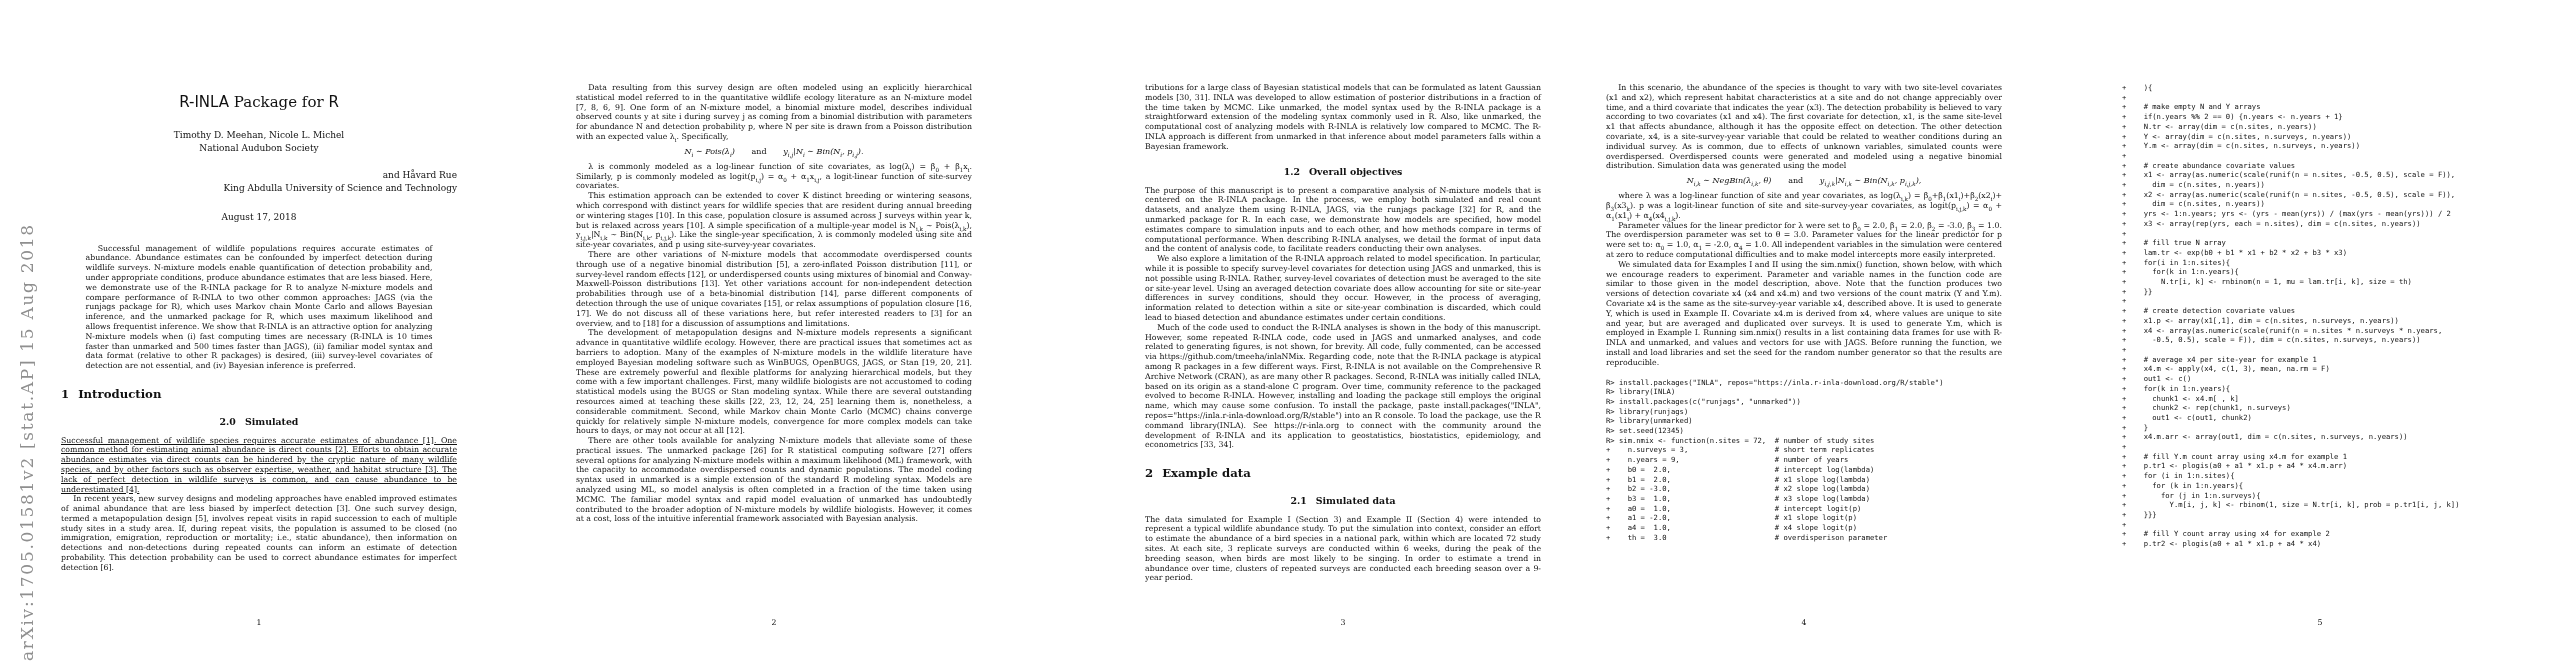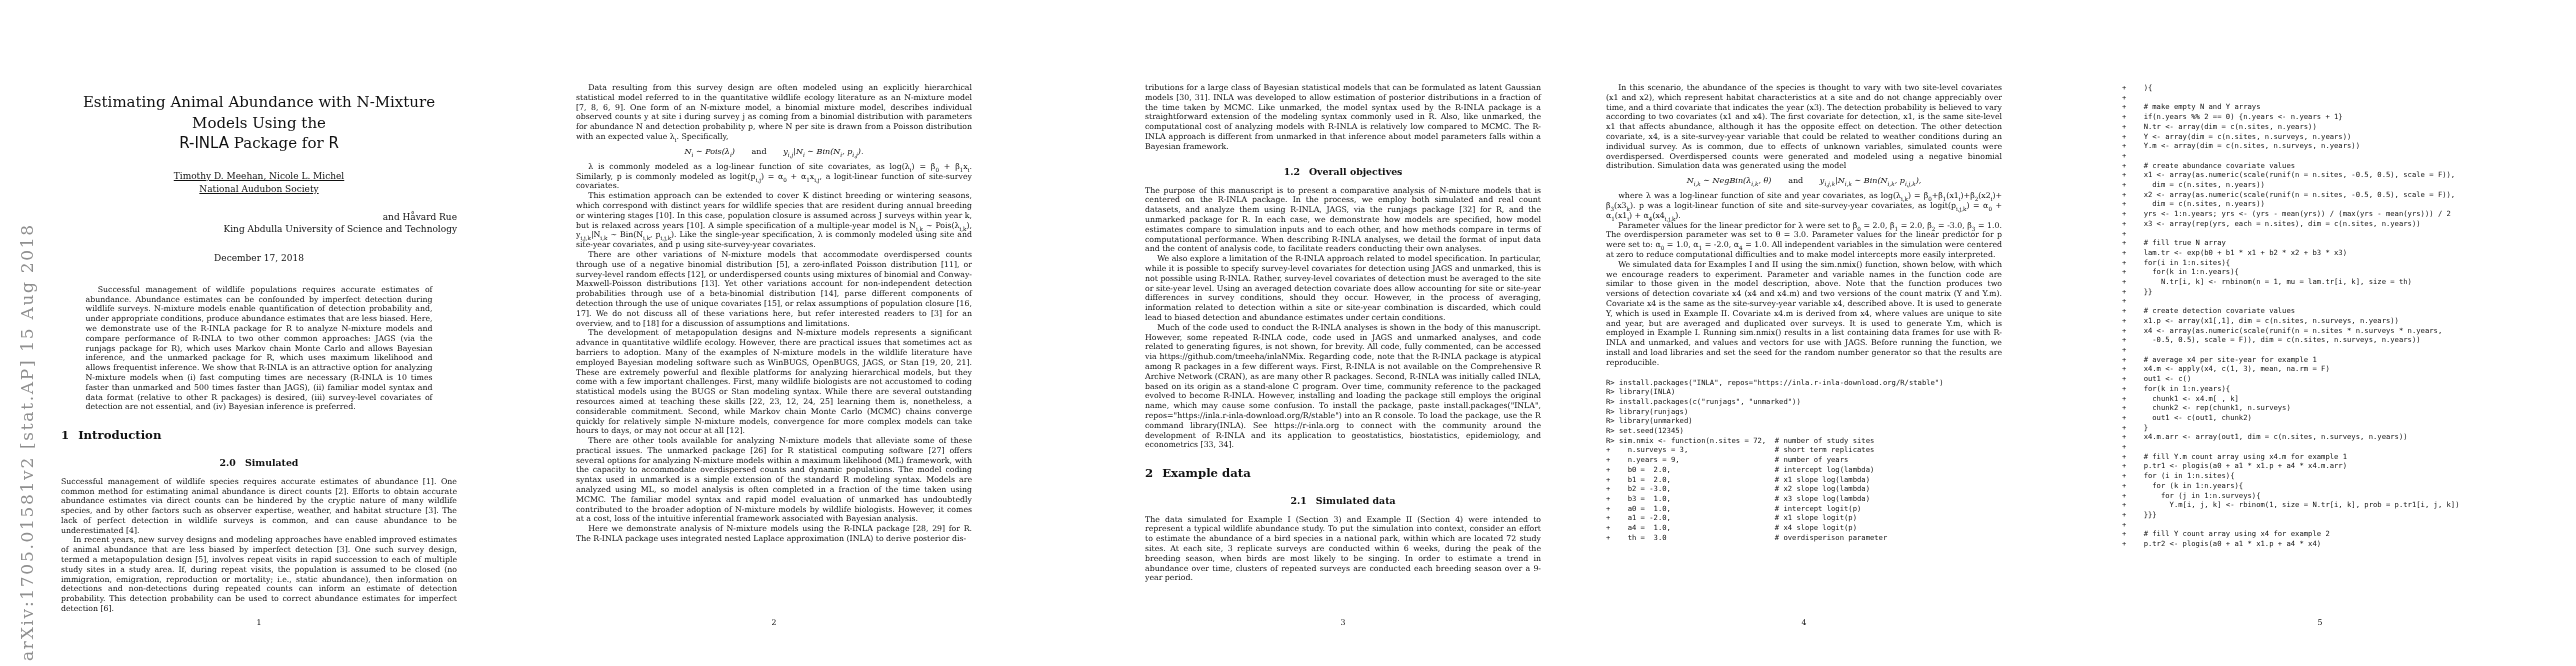--- a/index.html
+++ b/index.html
@@ -13,30 +13,30 @@
   .content{position:absolute;left:61px;top:0;width:396px;}
   .pad-body{padding-top:83px;}
   .pad-title{padding-top:92px;}
 
   p{margin:0;text-align:justify;font-size:7.8px;line-height:9.8px;}
   p.indent{text-indent:12.2px;}
   sub{font-size:0.72em;line-height:0;}
 
   .title{ text-align:center;font-size:15px;line-height:20.6px;}
   .sans{font-family:"DejaVu Sans", sans-serif;}
-  .authors{margin-top:16.7px;text-align:center;font-size:9px;line-height:12.8px;text-decoration:underline;}
+  .authors{margin-top:16.7px;text-align:center;font-size:9px;line-height:12.8px;}
   .authors2{margin-top:14.5px;text-align:right;font-size:9px;line-height:12.8px;}
   .date{margin-top:16.7px;text-align:center;font-size:9px;}
   .abstract{margin:22px 24.5px 0 24.5px;}
   .abstract p{text-indent:12.2px;}
 
   .sec-heading{margin:16px 0 0 0;font-size:11.7px;font-weight:bold;line-height:14.5px;}
   .sub-heading{margin:14.5px 0 7.8px 0;font-size:9.4px;font-weight:bold;line-height:11.7px;text-align:center;}
   .sec-heading .num,.sub-heading .num{margin-right:9px;}
-  .after-h{margin-top:5px;}
+  .after-h{margin-top:5px;text-decoration:underline;}
 
   .equation{margin:5px 0;text-align:center;font-style:italic;font-size:8px;line-height:10px;}
   .eq-and{font-style:normal;margin:0 16.7px;}
 
   pre.code{
     margin:10px 0 0 0;font-family:"DejaVu Sans Mono", monospace;
     font-size:7.2px;line-height:9.7px;color:#111;
   }
   #page-5 pre.code{margin-top:0;}
 
@@ -51,53 +51,51 @@
     font-family:"DejaVu Serif", serif;
   }
 </style>
 </head>
 <body>
 
 <section class="page" id="page-1">
   <div class="watermark">arXiv:1705.01581v2  [stat.AP]  15 Aug 2018</div>
   <div class="content pad-title">
     <div class="title">
-      <div>Estimating Animal Abundance with N-Mixture Models Using the</div>
       <div><span class="sans">R-INLA</span><span>&nbsp;Package for&nbsp;</span><span class="sans">R</span></div>
     </div>
     <div class="authors">
       <div>Timothy D. Meehan, Nicole L. Michel</div>
       <div>National Audubon Society</div>
     </div>
     <div class="authors2">
       <div>and Håvard Rue</div>
       <div>King Abdulla University of Science and Technology</div>
     </div>
-    <div class="date">December 17, 2018</div>
+    <div class="date">August 17, 2018</div>
     <div class="abstract">
       <p>Successful management of wildlife populations requires accurate estimates of abundance. Abundance estimates can be confounded by imperfect detection during wildlife surveys. N-mixture models enable quantification of detection probability and, under appropriate conditions, produce abundance estimates that are less biased. Here, we demonstrate use of the R-INLA package for R to analyze N-mixture models and compare performance of R-INLA to two other common approaches: JAGS (via the runjags package for R), which uses Markov chain Monte Carlo and allows Bayesian inference, and the unmarked package for R, which uses maximum likelihood and allows frequentist inference. We show that R-INLA is an attractive option for analyzing N-mixture models when (i) fast computing times are necessary (R-INLA is 10 times faster than unmarked and 500 times faster than JAGS), (ii) familiar model syntax and data format (relative to other R packages) is desired, (iii) survey-level covariates of detection are not essential, and (iv) Bayesian inference is preferred.</p>
     </div>
     <div class="sec-heading"><span class="num">1</span><span>Introduction</span></div>
     <div class="sub-heading"><span class="num">2.0</span><span>Simulated</span></div>
     <p class="after-h">Successful management of wildlife species requires accurate estimates of abundance [1]. One common method for estimating animal abundance is direct counts [2]. Efforts to obtain accurate abundance estimates via direct counts can be hindered by the cryptic nature of many wildlife species, and by other factors such as observer expertise, weather, and habitat structure [3]. The lack of perfect detection in wildlife surveys is common, and can cause abundance to be underestimated [4].</p>
     <p class="indent">In recent years, new survey designs and modeling approaches have enabled improved estimates of animal abundance that are less biased by imperfect detection [3]. One such survey design, termed a metapopulation design [5], involves repeat visits in rapid succession to each of multiple study sites in a study area. If, during repeat visits, the population is assumed to be closed (no immigration, emigration, reproduction or mortality; i.e., static abundance), then information on detections and non-detections during repeated counts can inform an estimate of detection probability. This detection probability can be used to correct abundance estimates for imperfect detection [6].</p>
   </div>
   <div class="page-number">1</div>
 </section>
 
 <section class="page" id="page-2">
   <div class="content pad-body">
     <p class="indent">Data resulting from this survey design are often modeled using an explicitly hierarchical statistical model referred to in the quantitative wildlife ecology literature as an N-mixture model [7, 8, 6, 9]. One form of an N-mixture model, a binomial mixture model, describes individual observed counts y at site i during survey j as coming from a binomial distribution with parameters for abundance N and detection probability p, where N per site is drawn from a Poisson distribution with an expected value λ<sub>i</sub>. Specifically,</p>
     <div class="equation"><span>N<sub>i</sub> ∼ Pois(λ<sub>i</sub>)</span><span class="eq-and">and</span><span>y<sub>i,j</sub>|N<sub>i</sub> ∼ Bin(N<sub>i</sub>, p<sub>i,j</sub>).</span></div>
     <p class="indent">λ is commonly modeled as a log-linear function of site covariates, as log(λ<sub>i</sub>) = β<sub>0</sub> + β<sub>1</sub>x<sub>i</sub>. Similarly, p is commonly modeled as logit(p<sub>i,j</sub>) = α<sub>0</sub> + α<sub>1</sub>x<sub>i,j</sub>, a logit-linear function of site-survey covariates.</p>
     <p class="indent">This estimation approach can be extended to cover K distinct breeding or wintering seasons, which correspond with distinct years for wildlife species that are resident during annual breeding or wintering stages [10]. In this case, population closure is assumed across J surveys within year k, but is relaxed across years [10]. A simple specification of a multiple-year model is N<sub>i,k</sub> ∼ Pois(λ<sub>i,k</sub>), y<sub>i,j,k</sub>|N<sub>i,k</sub> ∼ Bin(N<sub>i,k</sub>, p<sub>i,j,k</sub>). Like the single-year specification, λ is commonly modeled using site and site-year covariates, and p using site-survey-year covariates.</p>
     <p class="indent">There are other variations of N-mixture models that accommodate overdispersed counts through use of a negative binomial distribution [5], a zero-inflated Poisson distribution [11], or survey-level random effects [12], or underdispersed counts using mixtures of binomial and Conway-Maxwell-Poisson distributions [13]. Yet other variations account for non-independent detection probabilities through use of a beta-binomial distribution [14], parse different components of detection through the use of unique covariates [15], or relax assumptions of population closure [16, 17]. We do not discuss all of these variations here, but refer interested readers to [3] for an overview, and to [18] for a discussion of assumptions and limitations.</p>
     <p class="indent">The development of metapopulation designs and N-mixture models represents a significant advance in quantitative wildlife ecology. However, there are practical issues that sometimes act as barriers to adoption. Many of the examples of N-mixture models in the wildlife literature have employed Bayesian modeling software such as WinBUGS, OpenBUGS, JAGS, or Stan [19, 20, 21]. These are extremely powerful and flexible platforms for analyzing hierarchical models, but they come with a few important challenges. First, many wildlife biologists are not accustomed to coding statistical models using the BUGS or Stan modeling syntax. While there are several outstanding resources aimed at teaching these skills [22, 23, 12, 24, 25] learning them is, nonetheless, a considerable commitment. Second, while Markov chain Monte Carlo (MCMC) chains converge quickly for relatively simple N-mixture models, convergence for more complex models can take hours to days, or may not occur at all [12].</p>
     <p class="indent">There are other tools available for analyzing N-mixture models that alleviate some of these practical issues. The unmarked package [26] for R statistical computing software [27] offers several options for analyzing N-mixture models within a maximum likelihood (ML) framework, with the capacity to accommodate overdispersed counts and dynamic populations. The model coding syntax used in unmarked is a simple extension of the standard R modeling syntax. Models are analyzed using ML, so model analysis is often completed in a fraction of the time taken using MCMC. The familiar model syntax and rapid model evaluation of unmarked has undoubtedly contributed to the broader adoption of N-mixture models by wildlife biologists. However, it comes at a cost, loss of the intuitive inferential framework associated with Bayesian analysis.</p>
-    <p class="indent">Here we demonstrate analysis of N-mixture models using the R-INLA package [28, 29] for R. The R-INLA package uses integrated nested Laplace approximation (INLA) to derive posterior dis-</p>
   </div>
   <div class="page-number">2</div>
 </section>
 
 <section class="page" id="page-3">
   <div class="content pad-body">
     <p>tributions for a large class of Bayesian statistical models that can be formulated as latent Gaussian models [30, 31]. INLA was developed to allow estimation of posterior distributions in a fraction of the time taken by MCMC. Like unmarked, the model syntax used by the R-INLA package is a straightforward extension of the modeling syntax commonly used in R. Also, like unmarked, the computational cost of analyzing models with R-INLA is relatively low compared to MCMC. The R-INLA approach is different from unmarked in that inference about model parameters falls within a Bayesian framework.</p>
     <div class="sub-heading"><span class="num">1.2</span><span>Overall objectives</span></div>
     <p>The purpose of this manuscript is to present a comparative analysis of N-mixture models that is centered on the R-INLA package. In the process, we employ both simulated and real count datasets, and analyze them using R-INLA, JAGS, via the runjags package [32] for R, and the unmarked package for R. In each case, we demonstrate how models are specified, how model estimates compare to simulation inputs and to each other, and how methods compare in terms of computational performance. When describing R-INLA analyses, we detail the format of input data and the content of analysis code, to facilitate readers conducting their own analyses.</p>
     <p class="indent">We also explore a limitation of the R-INLA approach related to model specification. In particular, while it is possible to specify survey-level covariates for detection using JAGS and unmarked, this is not possible using R-INLA. Rather, survey-level covariates of detection must be averaged to the site or site-year level. Using an averaged detection covariate does allow accounting for site or site-year differences in survey conditions, should they occur. However, in the process of averaging, information related to detection within a site or site-year combination is discarded, which could lead to biased detection and abundance estimates under certain conditions.</p>

